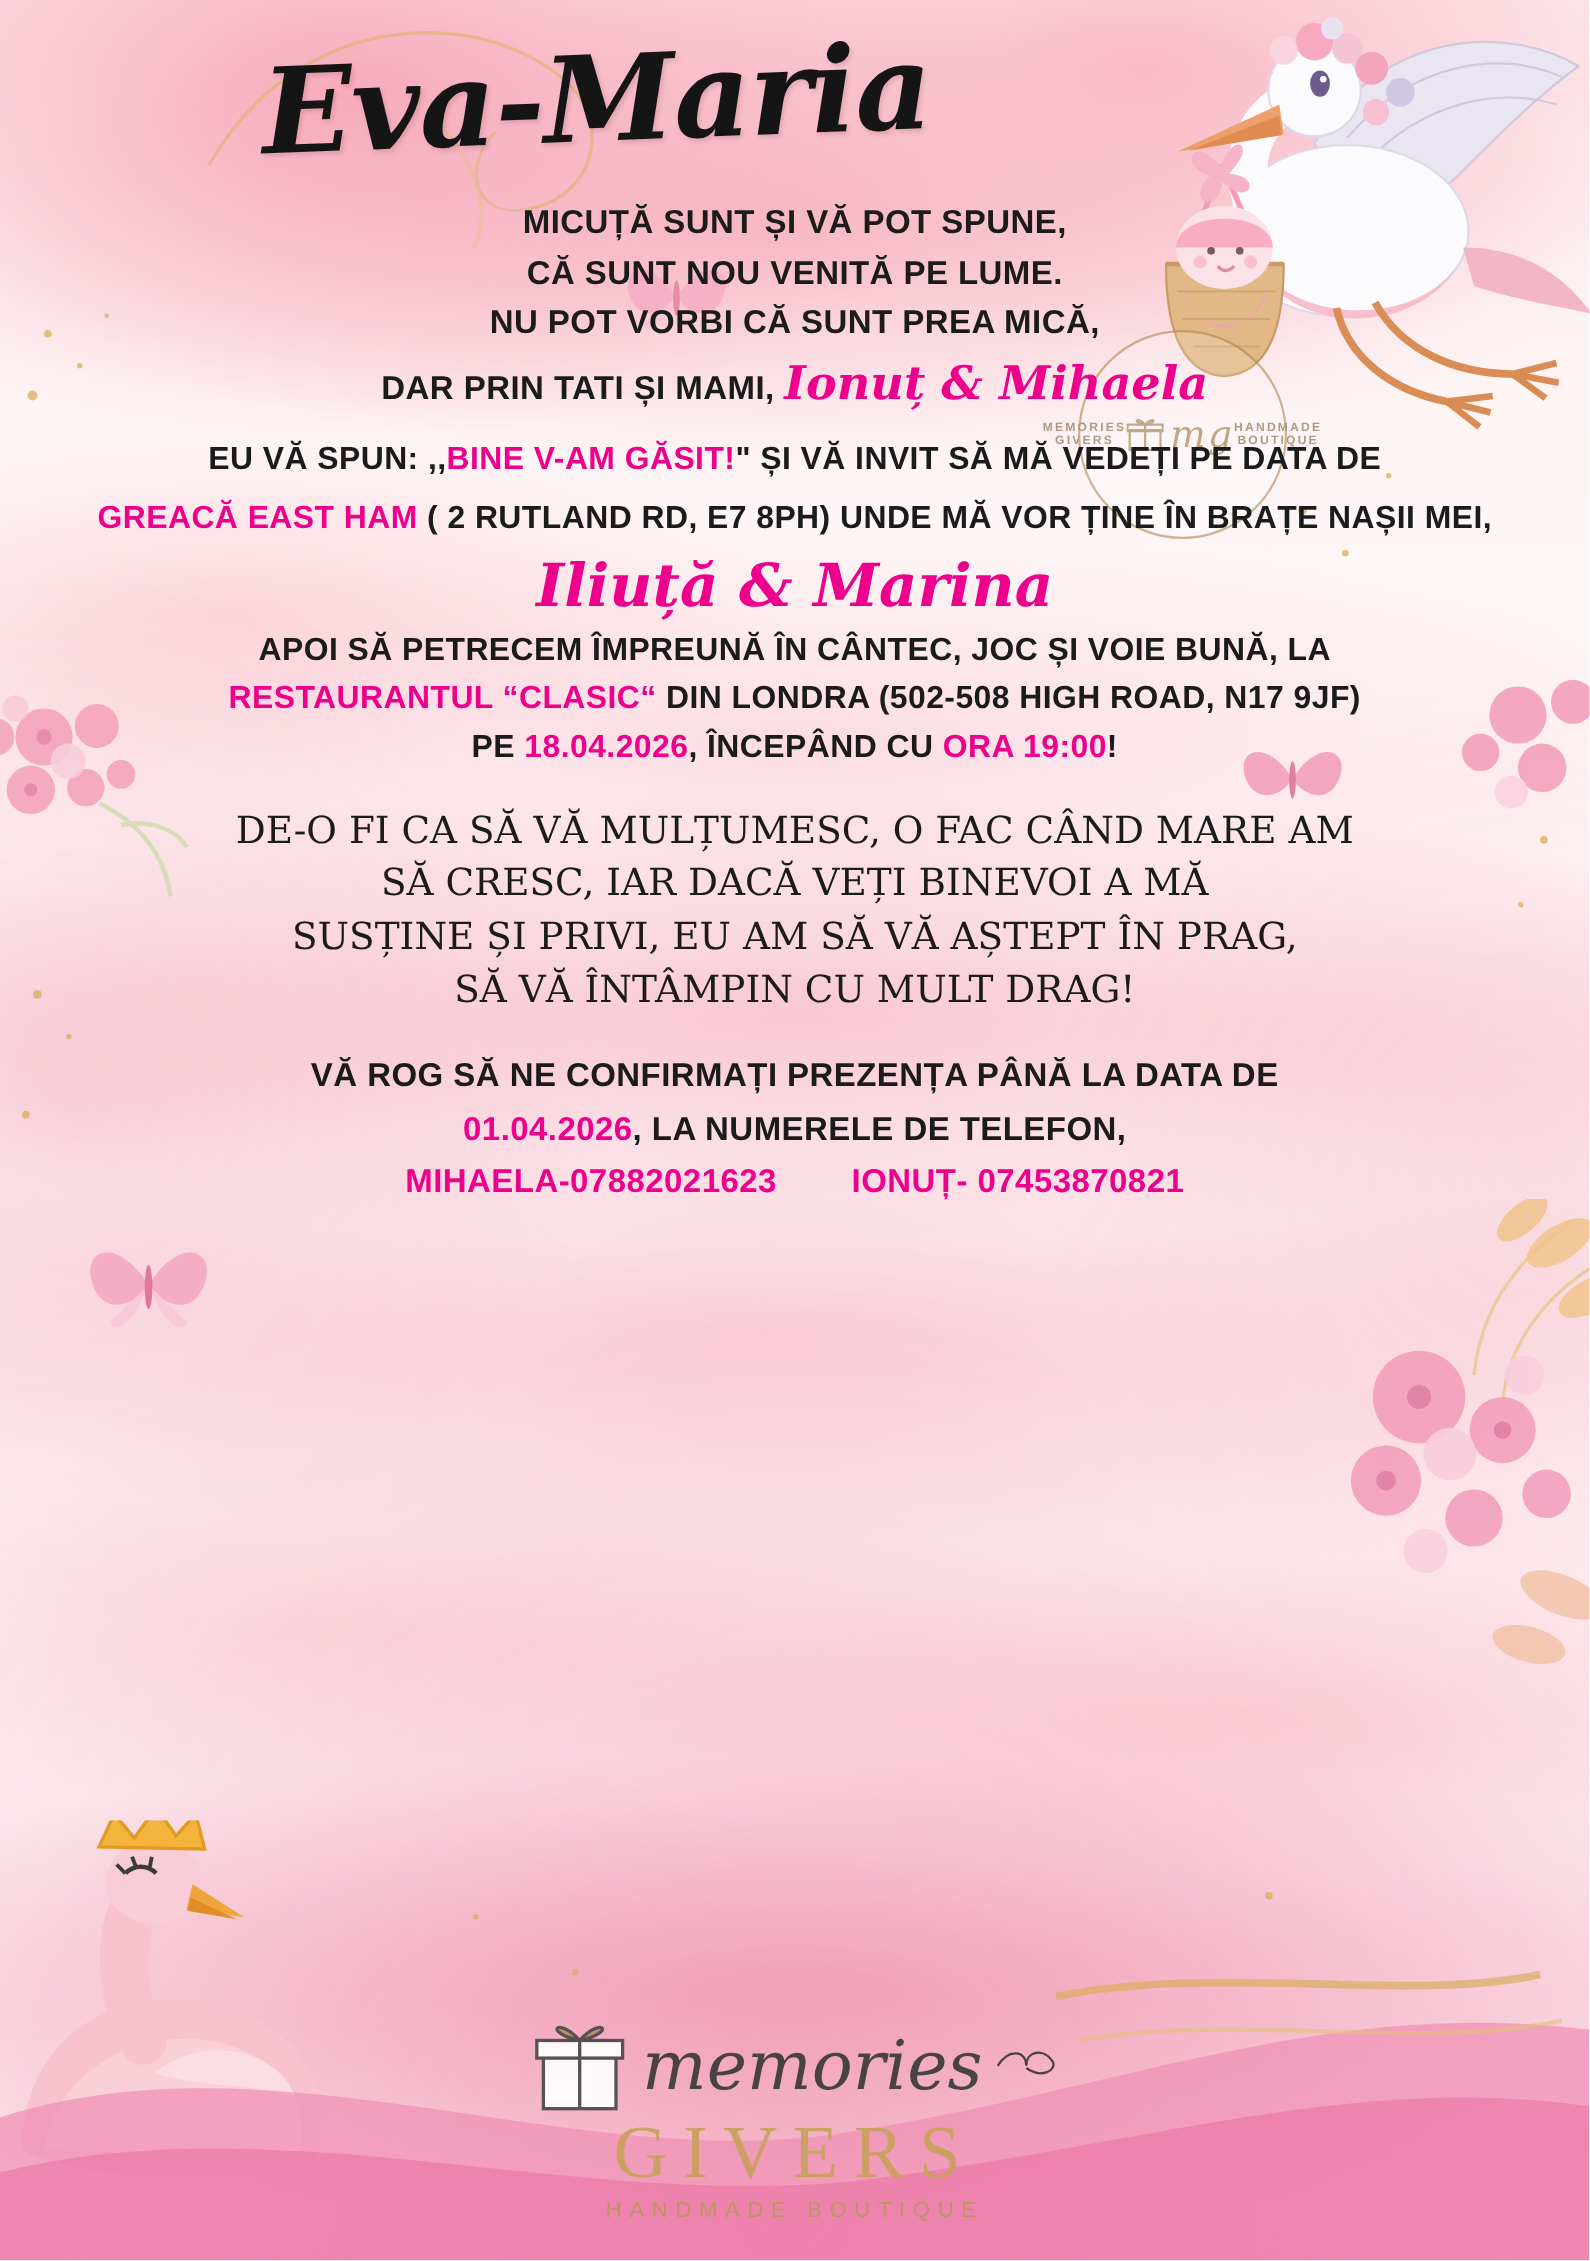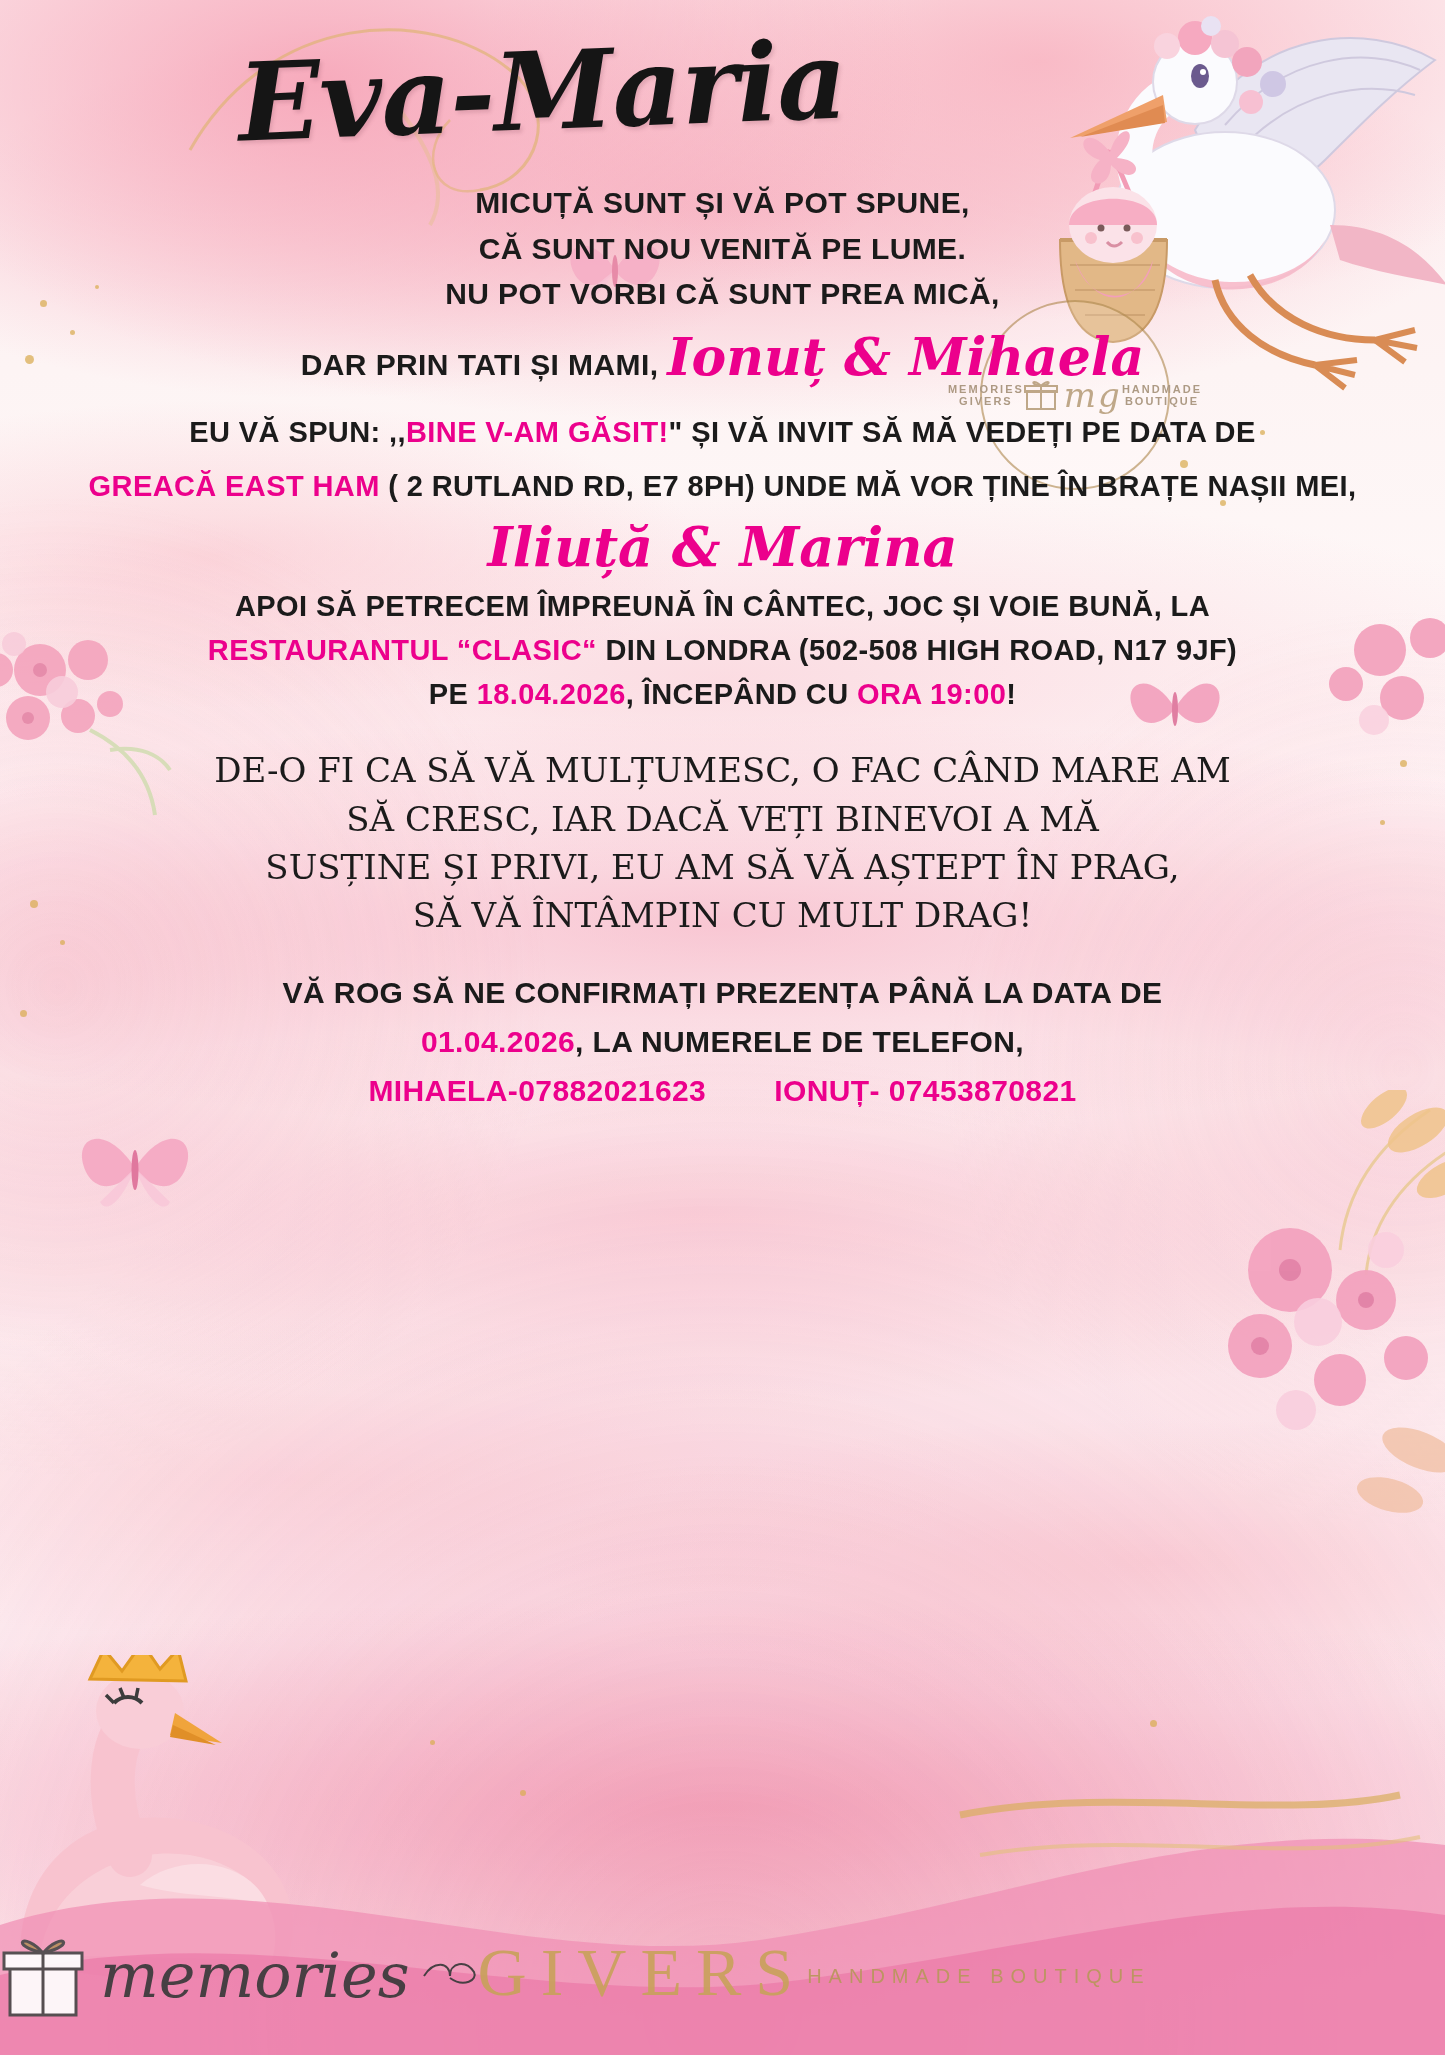--- a/index.html
+++ b/index.html
@@ -81,21 +81,21 @@
   }
   .ln.small { font-size:29px; }
   .pink { color:#ec008c; }
   .script {
     font-family:"DejaVu Serif", serif;
     font-style:italic;
     font-weight:bold;
     color:#ec008c;
     letter-spacing:0px;
   }
-  .names-inline { font-size:52px; }
+  .names-inline { font-size:42px; }
   .bigdate {
     font-family:"DejaVu Serif", serif;
     font-style:italic;
     font-weight:bold;
     color:#ec008c;
     font-size:62px;
     line-height:1.25;
     margin-top:6px;
   }
   .godparents {
@@ -138,21 +138,21 @@
     text-align:center;
     background:rgba(255,255,255,.25);
   }
   .stamp .mg { font-family:"DejaVu Serif", serif; font-style:italic; font-size:34px; color:#9a7a48; }
   .stamp .top-txt, .stamp .bot-txt { font-weight:bold; font-size:11px; }
 
   
   .logo {
     position:absolute;
     left:0; right:0; bottom:34px;
-    display:flex; align-items:center;
+    display:flex; flex-direction:column; align-items:center;
     opacity:.92;
   }
   .logo-row { display:flex; align-items:center; gap:10px; }
   .logo-memories {
     font-family:"DejaVu Serif", serif;
     font-style:italic;
     font-size:62px;
     color:#3a3a3a;
   }
   .logo-givers {

